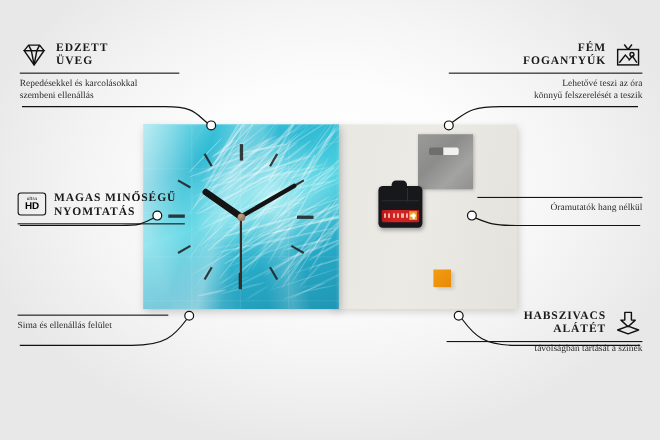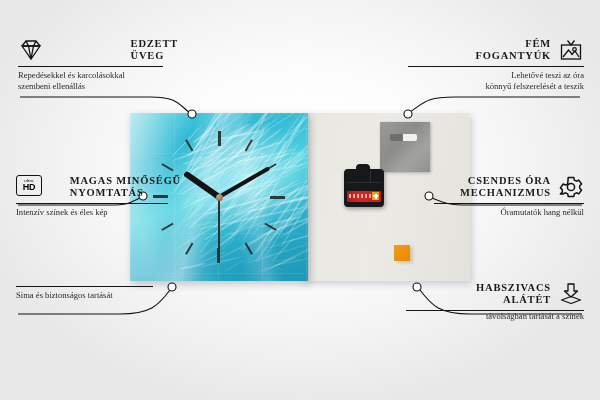--- a/index.html
+++ b/index.html
@@ -121,21 +121,21 @@
   .co-head{ display:flex; align-items:center; gap:7px; }
   .co-title{
     font-size:10.5px; letter-spacing:.8px; color:#1a1a1a; line-height:12px;
     font-weight:700; text-transform:uppercase; white-space:nowrap;
   }
   .co-rule{ height:1px; background:#151515; margin-top:4px; }
   .co-sub{
     font-size:8.6px; color:#2a2a2a; line-height:11px; margin-top:3px;
     white-space:nowrap;
   }
-  .left .co-head{ justify-content:space-between; }
+  .left .co-head{ justify-content:flex-start; }
   .right .co-head{ justify-content:flex-end; }
   .right .co-title, .right .co-sub{ text-align:right; }
   .icon{ width:26px; height:24px; flex:0 0 26px; }
   .icon svg{ display:block; width:100%; height:100%; }
 
   .hdbox{
     width:26px; height:21px; border:1.4px solid #121212; border-radius:3px;
     display:flex; flex-direction:column; align-items:center; justify-content:center;
     line-height:1;
   }
@@ -457,45 +457,30 @@
           <i>ultra</i>
           <b>HD</b>
         </span>
       </span>
       <span>
         <span class="co-title" style="display:block">MAGAS MINŐSÉGŰ</span>
         <span class="co-title" style="display:block">NYOMTATÁS</span>
       </span>
     </div>
     <div class="co-rule" style="width:152px"></div>
-    <div class="co-sub">Intenzív színek és éles kép</div>
   </div>
 
   <div class="callout right" style="right:16px; top:175px; width:150px;">
-    <div class="co-head">
-      <span style="text-align:right">
-        <span class="co-title" style="display:block">CSENDES ÓRA</span>
-        <span class="co-title" style="display:block">MECHANIZMUS</span>
-      </span>
-      <span class="icon">
-        <svg viewBox="0 0 26 24">
-            <g fill="none" stroke="#111" stroke-width="1.5" stroke-linejoin="round">
-          <path d="M10.2 2.6 h5.6 l.5 2.5 2.2 1.1 2.3-1.1 2.8 3.9-1.9 1.7v2.6l1.9 1.7-2.8 3.9-2.3-1.1-2.2 1.1-.5 2.5h-5.6l-.5-2.5-2.2-1.1-2.3 1.1L2.4 18.9 4.3 17.2v-2.6L2.4 12.9 5.2 9l2.3 1.1 2.2-1.1z"></path>
-          <circle cx="13" cy="12" r="3.6"></circle>
-        </g>
-          </svg>
-      </span>
-    </div>
     <div class="co-rule" style="width:150px; margin-left:auto"></div>
     <div class="co-sub">Óramutatók hang nélkül</div>
   </div>
 
   <div class="callout left" style="left:16px; top:282px; width:150px;">
     <div class="co-rule" style="width:137px"></div>
-    <div class="co-sub">Sima és biztonságos tartását</div>
+    <div class="co-sub">Sima és ellenállás felület</div>
   </div>
 
   <div class="callout right" style="right:16px; top:282px; width:178px;">
     <div class="co-head">
       <span style="text-align:right">
         <span class="co-title" style="display:block">HABSZIVACS</span>
         <span class="co-title" style="display:block">ALÁTÉT</span>
       </span>
       <span class="icon">
         <svg viewBox="0 0 26 24">

